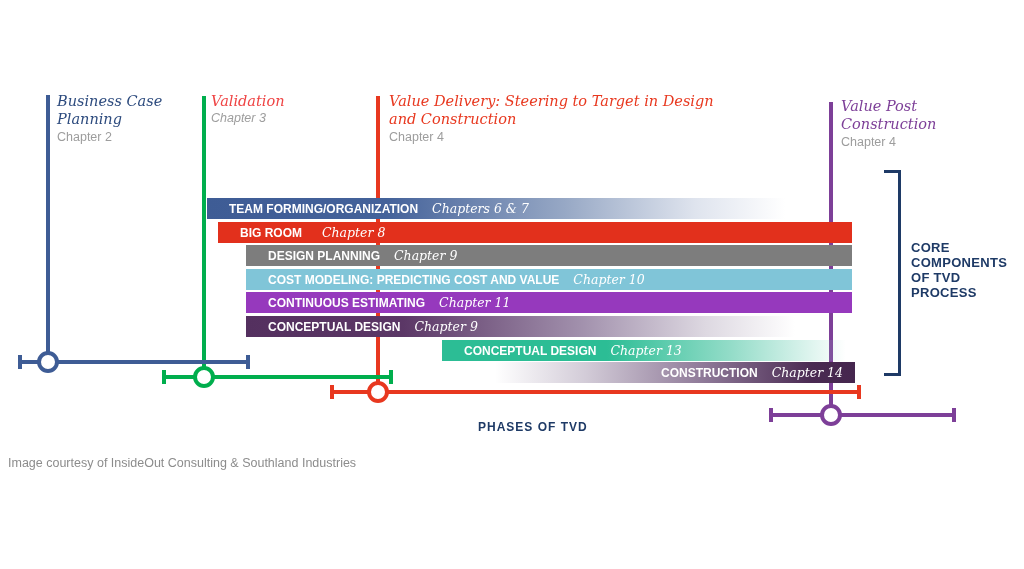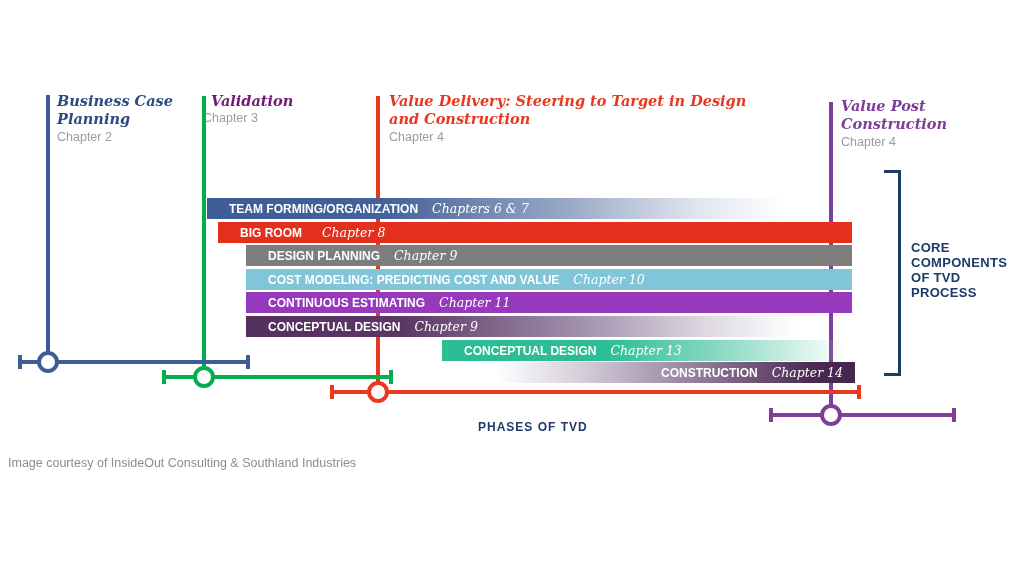--- a/index.html
+++ b/index.html
@@ -3,29 +3,29 @@
 <meta charset="utf-8">
 <style>
   html,body{margin:0;padding:0;background:#fff;}
   #stage{
     position:relative; width:1024px; height:569px; background:#ffffff;
     font-family:"Liberation Sans", sans-serif; overflow:hidden;
   }
   
   .phase-name{
     position:absolute; font-family:"DejaVu Serif", serif; font-style:italic;
-    font-weight:700; font-size:14.5px; line-height:18px; white-space:pre-line;
+    font-weight:400; font-size:14.5px; line-height:18px; white-space:pre-line;
   }
   .chapter-label{
     position:absolute; font-size:12.5px; color:#9d9d9d;
   }
   #phase0-name{left:57px; top:92px;  color:#2d4b7e;}
   #phase0-ch  {left:57px; top:130px;}
-  #phase1-name{left:211px;top:92px;  color:#701a75;text-align:right;}
-  #phase1-ch  {left:203px;top:111px;}
+  #phase1-name{left:211px;top:92px;  color:#ef4444;text-align:right;}
+  #phase1-ch  {left:211px;top:111px;font-style:italic;}
   #phase2-name{left:389px;top:92px;  color:#e8381f;}
   #phase2-ch  {left:389px;top:130px;}
   #phase3-name{left:841px;top:97px;  color:#7d3f98;}
   #phase3-ch  {left:841px;top:135px;}
   
   .vline{position:absolute; width:4px; z-index:1;}
   #v-blue  {left:46px;  top:95px;  height:268px; background:#3e5c95;}
   #v-green {left:202px; top:96px;  height:282px; background:#00ae4d;}
   #v-red   {left:376px; top:96px;  height:297px; background:#e8381f;}
   #v-purple{left:829px; top:102px; height:313px; background:#7d3f98;}

